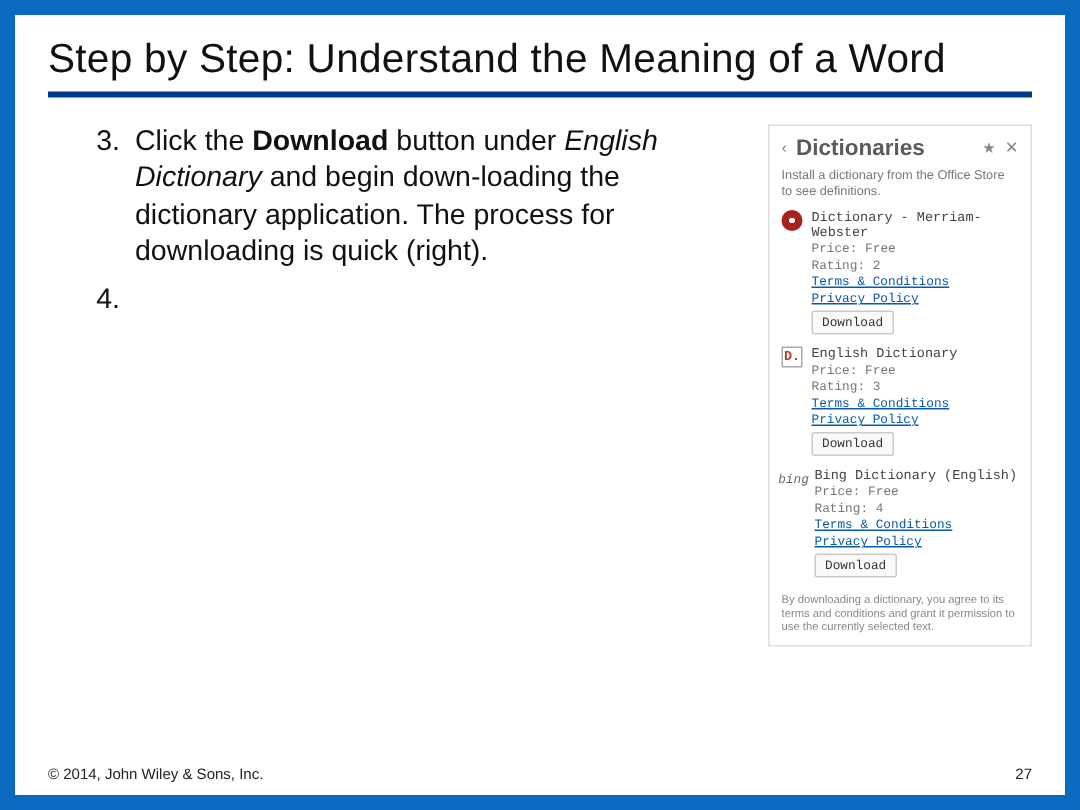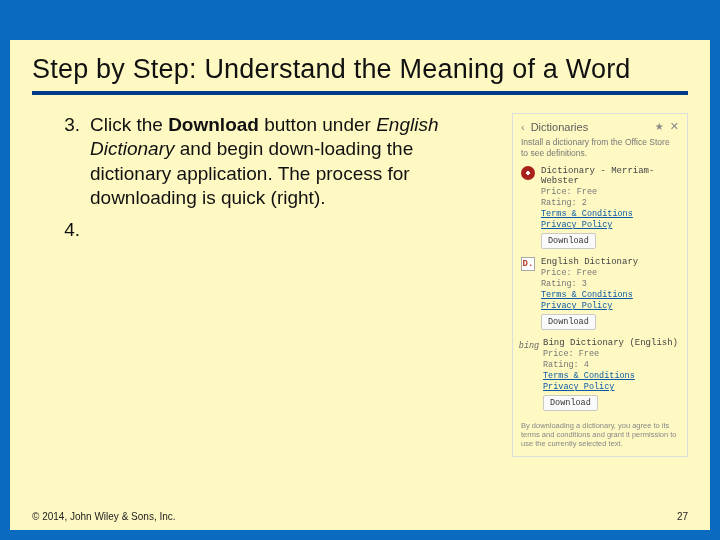--- a/index.html
+++ b/index.html
@@ -1,30 +1,30 @@
 <!DOCTYPE html>
 <html><head>
 <meta charset="utf-8">
 <style>
   * { box-sizing: border-box; margin: 0; padding: 0; }
   body { width: 720px; height: 540px; background: #0a6ac0; font-family: Arial, sans-serif; color: #111; }
-  .slide { position: absolute; inset: 10px; background: #fef9c3; padding: 14px 22px 10px 22px; margin-top: 30px; }
+  .slide { position: absolute; inset: 10px; background: #ffffff; padding: 14px 22px 10px 22px; }
   h1 { font-size: 27px; font-weight: 400; border-bottom: 4px solid #003a8a; padding-bottom: 6px; margin-bottom: 18px; letter-spacing: .2px; }
   .body-row { display: flex; gap: 16px; }
   .steps-col { flex: 1; }
   ol.steps { list-style: none; padding-left: 38px; }
   ol.steps li { position: relative; font-size: 19px; line-height: 1.28; margin-bottom: 8px; padding-left: 20px; }
   ol.steps li .num { position: absolute; left: -26px; width: 36px; text-align: right; }
   ol.steps li .txt b { font-weight: 700; }
   ol.steps li .txt i { font-style: italic; }
 
   .panel { width: 176px; font-size: 9px; color: #555; border: 1px solid #ddd; padding: 6px 8px 8px 8px; display: flex; flex-direction: column; gap: 4px; }
   .panel-head { display: flex; align-items: center; gap: 6px; }
   .panel-head .arrow { color: #888; font-size: 11px; }
-  .panel-head .title { font-size: 11px; color: #5b5b5b; font-weight: 400; flex: 1; }
+  .panel-head .title { font-size: 15px; color: #5b5b5b; font-weight: 700; flex: 1; }
   .panel-head .star { color: #888; font-size: 10px; }
   .panel-head .close { color: #888; font-size: 11px; }
   .panel .sub { color: #777; font-size: 8.5px; line-height: 1.25; }
   .panel .lang { color: #555; font-size: 8.5px; margin-top: 2px; }
   .entry { display: flex; gap: 6px; margin-top: 4px; font-family: Liberation Mono, monospace; }
   .entry .icon { width: 16px; height: 16px; flex: none; display: flex; align-items: center; justify-content: center; }
   .icon.mw { background: radial-gradient(circle at 50% 50%, #fff 0 2px, #a8221d 2px 8px); border-radius: 50%; width: 14px; height: 14px; }
   .icon.engdict { background: #fff; border: 1px solid #aaa; width: 14px; height: 14px; display:flex; align-items:center; justify-content:center; }
   .icon.engdict .d { color:#b73c2a; font-weight:700; font-size:9px; }
   .icon.bing { color:#666; font-style: italic; font-size: 8.5px; }

